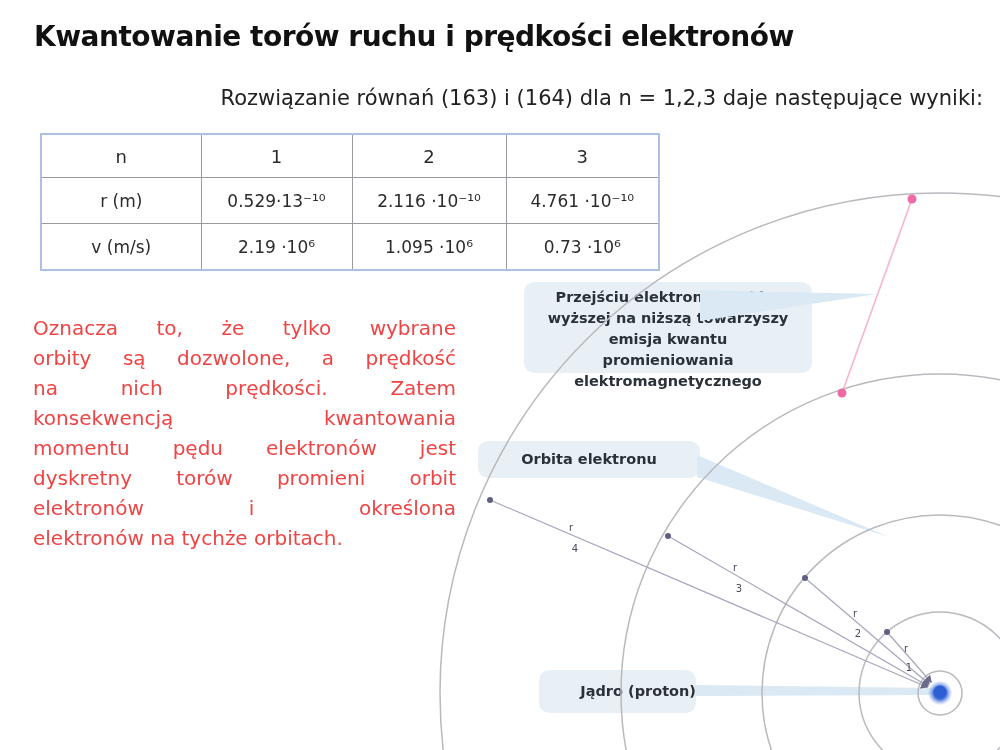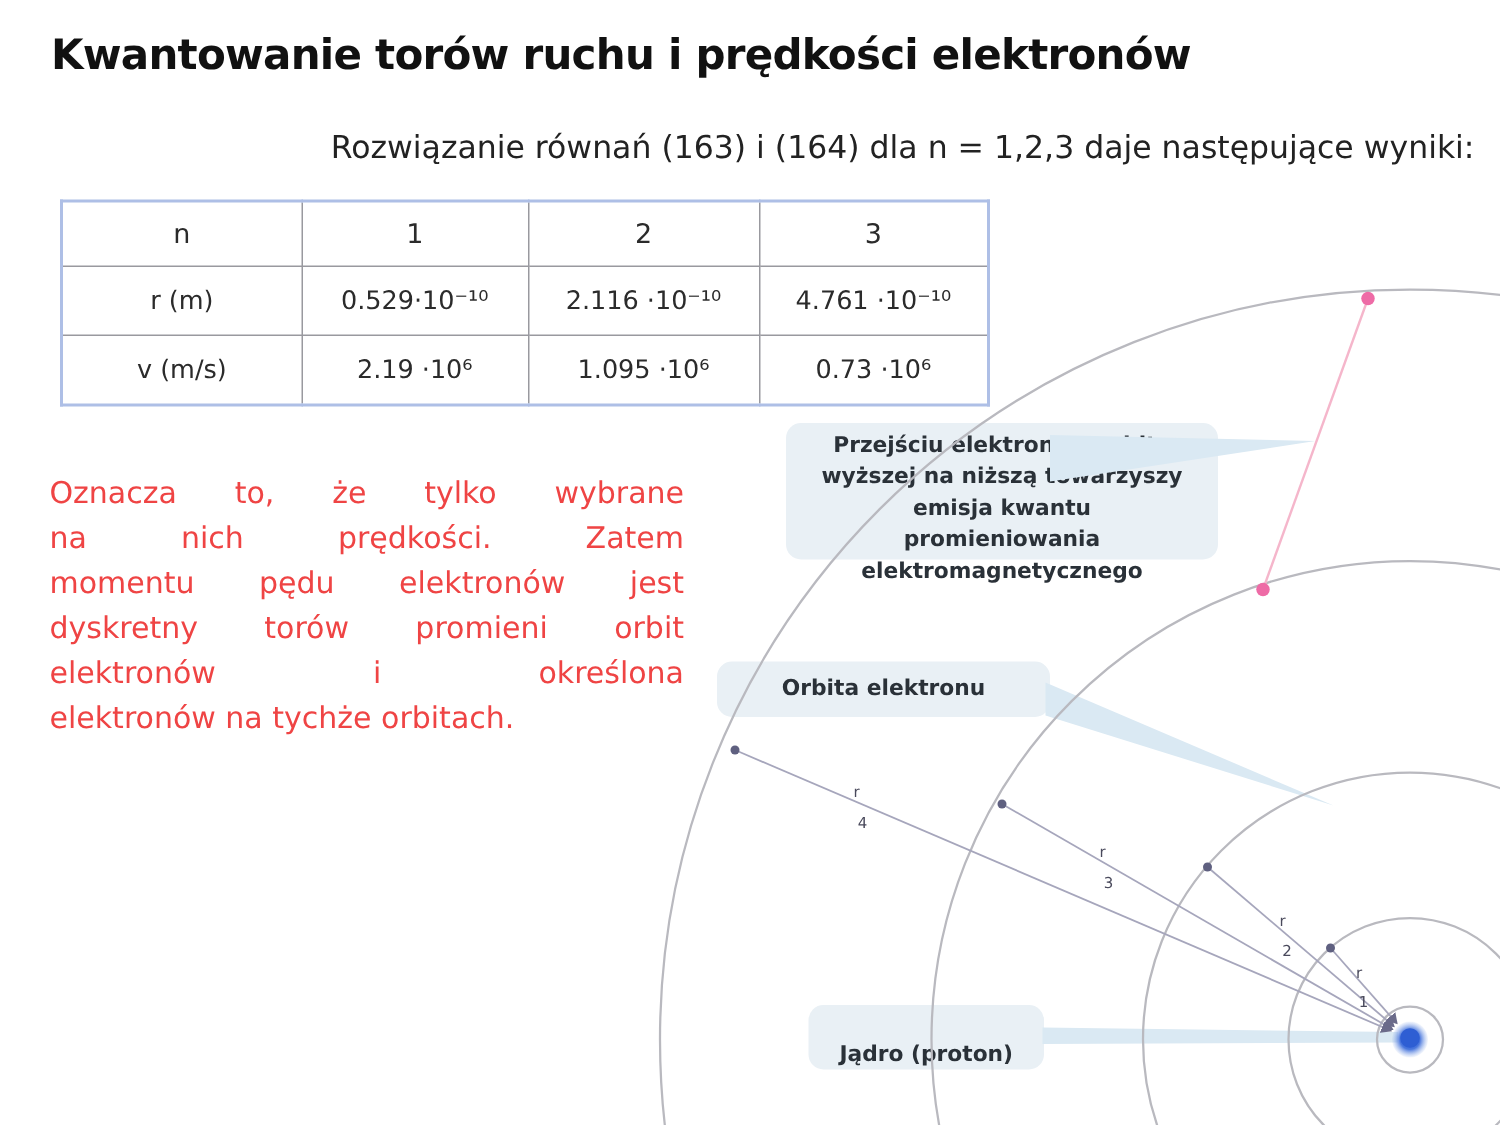--- a/index.html
+++ b/index.html
@@ -49,21 +49,21 @@
   .callout-text{
     position:absolute;width:100%;text-align:center;
     font-size:14.5px;line-height:21px;font-weight:bold;color:#2a3138;
     white-space:pre-line;
   }
   #callout-transition{left:524px;top:282px;width:288px;height:91px;}
   #callout-transition .callout-text{top:5px;}
   #label-orbit{left:478px;top:441px;width:222px;height:37px;}
   #label-orbit .callout-text{top:0;line-height:37px;}
   #label-nucleus{left:539px;top:670px;width:157px;height:43px;}
-  #label-nucleus .callout-text{top:12px;line-height:43px;}
+  #label-nucleus .callout-text{top:0;line-height:43px;text-align:right;}
   
   #diagram-svg{
     left:0;top:0;width:1000px;height:750px;
     z-index:2;pointer-events:none;
   }
   .rlabel{font-size:10px;fill:#4a4a5c;}
 </style>
 </head>
 <body>
 
@@ -80,36 +80,38 @@
   </colgroup>
   <tbody>
       <tr class="hdr">
     <td>n</td>
     <td>1</td>
     <td>2</td>
     <td>3</td>
   </tr>
   <tr>
     <td>r (m)</td>
-    <td>0.529·10⁻¹⁰</td>
+    <td>0.529·13⁻¹⁰</td>
     <td>2.116 ·10⁻¹⁰</td>
     <td>4.761 ·10⁻¹⁰</td>
   </tr>
   <tr>
     <td>v (m/s)</td>
     <td>2.19 ·10⁶</td>
     <td>1.095 ·10⁶</td>
     <td>0.73 ·10⁶</td>
   </tr>
 </tbody>
   </table>
 
 <div class="abs" id="paragraph">
     <div class="bodyline">Oznacza to, że tylko wybrane</div>
+    <div class="bodyline">orbity są dozwolone, a prędkość</div>
     <div class="bodyline">na nich prędkości. Zatem</div>
+    <div class="bodyline">konsekwencją kwantowania</div>
     <div class="bodyline">momentu pędu elektronów jest</div>
     <div class="bodyline">dyskretny torów promieni orbit</div>
     <div class="bodyline">elektronów i określona</div>
     <div class="bodyline last">elektronów na tychże orbitach.</div>
   </div>
 
 <div class="abs callout" id="callout-transition">
   <div class="callout-text">Przejściu elektronu z orbity
 wyższej na niższą towarzyszy
 emisja kwantu

